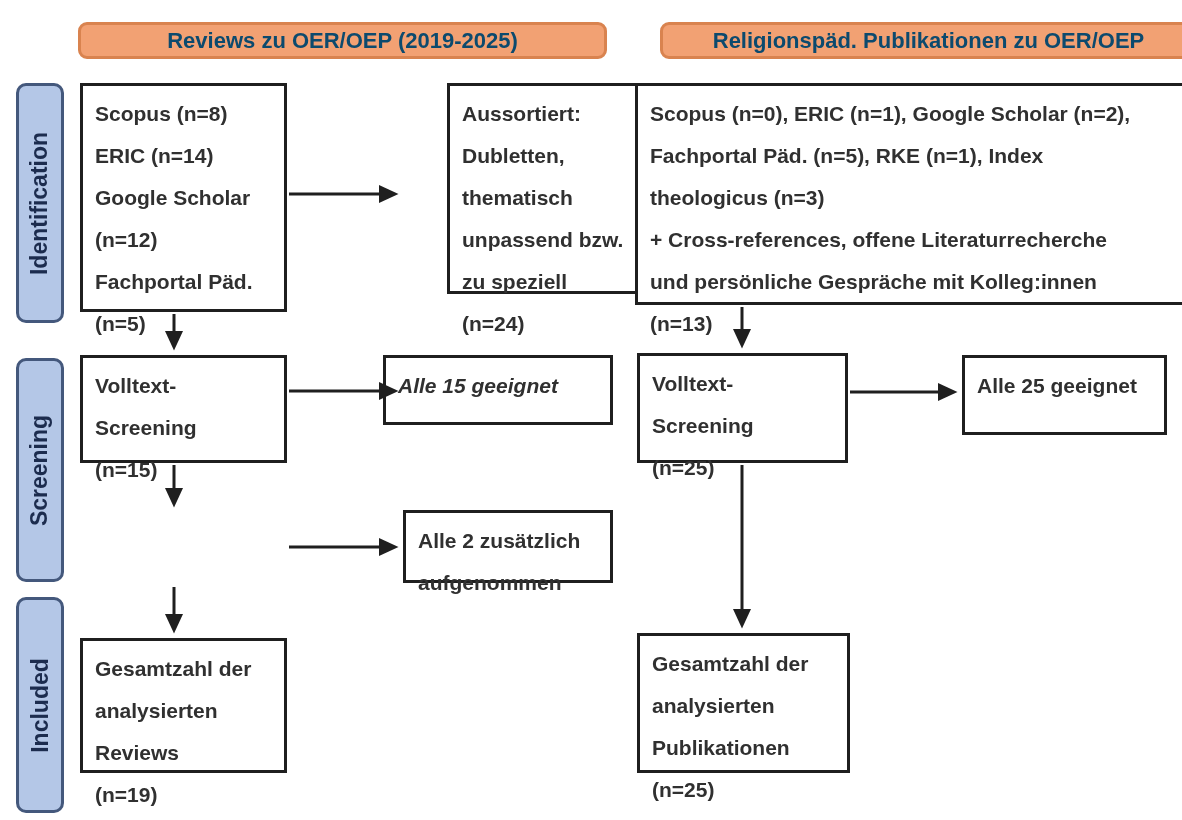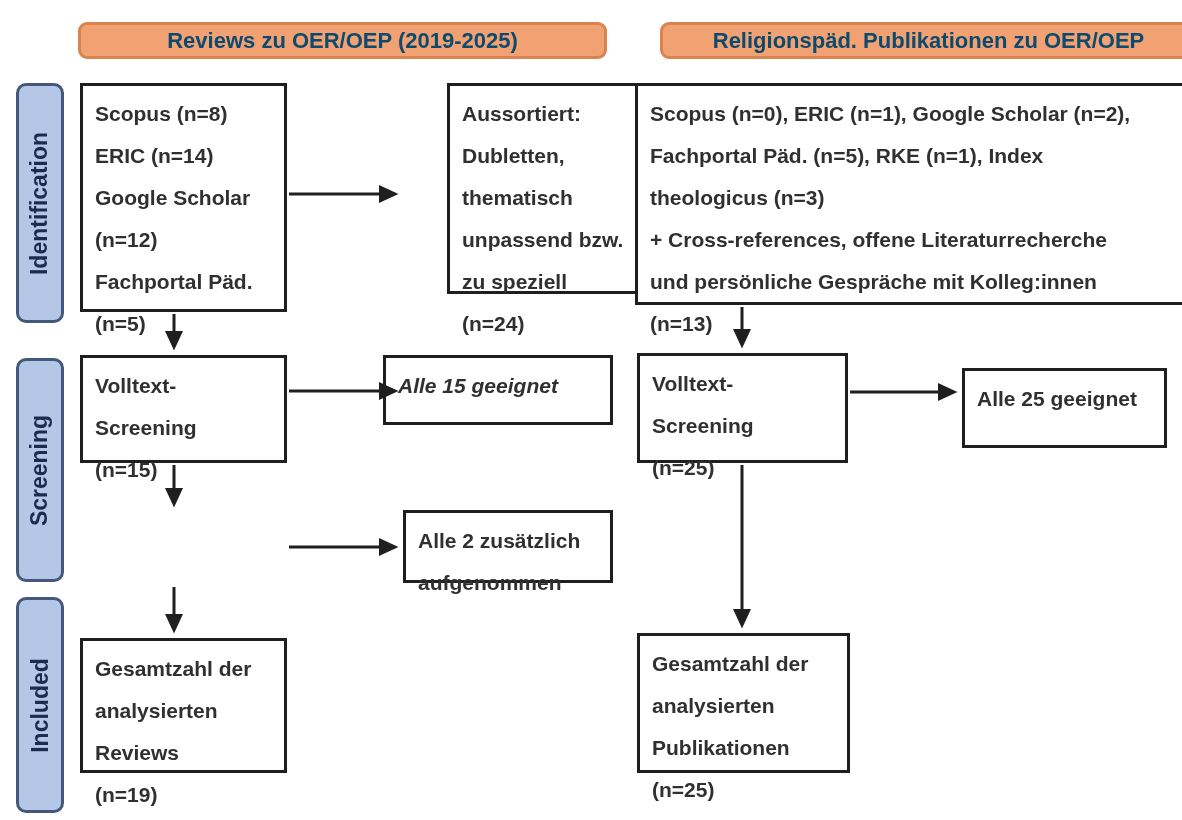--- a/index.html
+++ b/index.html
@@ -105,21 +105,21 @@
   <div class="fbox" style="left:635px; top:83px; width:564px; height:222px;">Scopus (n=0), ERIC (n=1), Google Scholar (n=2),
 Fachportal Päd. (n=5), RKE (n=1), Index
 theologicus (n=3)
 + Cross-references, offene Literaturrecherche
 und persönliche Gespräche mit Kolleg:innen
 (n=13)
 Gesamt n=25</div>
   <div class="fbox" style="left:637px; top:353px; width:211px; height:110px;">Volltext-
 Screening
 (n=25)</div>
-  <div class="fbox" style="left:962px; top:368px; width:205px; height:80px;">Alle 25 geeignet</div>
+  <div class="fbox" style="left:962px; top:355px; width:205px; height:80px;">Alle 25 geeignet</div>
   <div class="fbox" style="left:637px; top:633px; width:213px; height:140px;">Gesamtzahl der
 analysierten
 Publikationen
 (n=25)</div>
 
   <svg class="arrows" viewBox="0 0 1182 820">
     <defs>
       <marker id="ah" markerWidth="6.5" markerHeight="6" refX="5" refY="3" orient="auto">
         <path d="M0,0 L6.5,3 L0,6 z" fill="#1f1f1f"></path>
       </marker>

